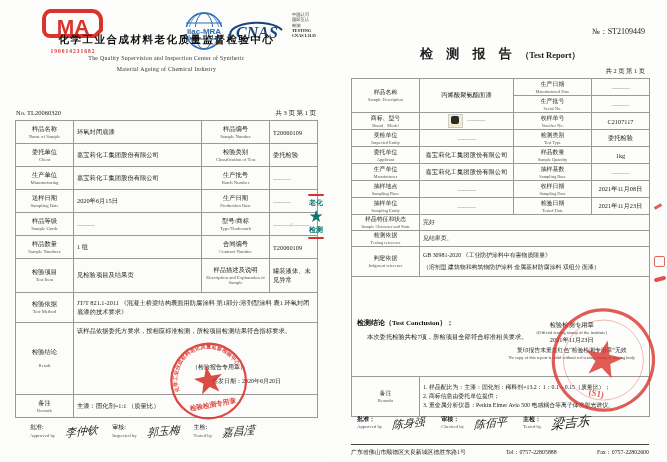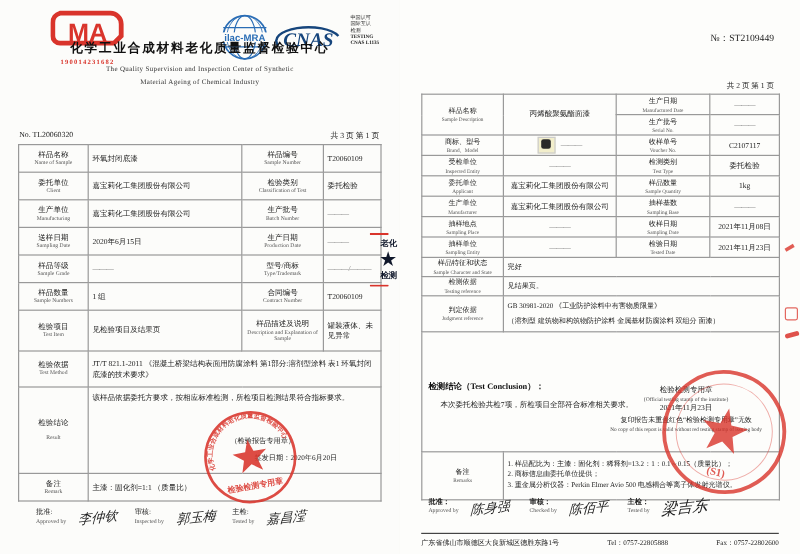--- a/index.html
+++ b/index.html
@@ -40,21 +40,21 @@
   .footer-line{border-top:1px solid #444;display:flex;justify-content:space-between;font-size:5.9px;color:#222;padding-top:3px;}
   .conc-cell{position:relative;vertical-align:top;}
   .conc-title{font-size:7px;font-weight:bold;color:#111;}
   .conc-body{font-size:6.3px;margin:4px 0 0 10px;}
   .stamp-text-block{position:absolute;right:14px;top:44px;text-align:center;color:#222;}
   .stamp-text-block .l1{font-size:6.3px;}
   .stamp-text-block .l2{font-size:4.6px;color:#444;}
   .stamp-text-block .l3{font-size:6.3px;margin-top:1px;}
   .stamp-text-block .l4{font-size:5.8px;margin-top:1px;}
   .stamp-text-block .l5{font-size:4.4px;color:#444;}
-  .edge-seal{color:#0f172a;text-align:right;z-index:4;}
+  .edge-seal{color:#0f766e;text-align:center;z-index:4;}
   .edge-seal .bar{height:0;border-top:2.5px solid #d9342b;width:16px;margin:2px auto;border-radius:2px;}
   .edge-seal .ch{font-size:7px;font-weight:bold;display:block;}
   .edge-seal .star{font-size:17px;line-height:1;display:block;}
   .brand-logo{display:inline-block;width:13px;height:12px;background:#f2eecb;border:0.5px solid #ccc;vertical-align:middle;position:relative;margin-right:4px;}
   .brand-logo::after{content:"";position:absolute;left:2px;top:1px;width:8px;height:8px;background:#2a2a2a;border-radius:2px;}
   .rem-line{font-size:5.9px;line-height:1.5;display:block;}
   .note-black{font-size:6px;color:#222;}
 </style>
 </head>
 <body>
@@ -262,20 +262,24 @@
         <div class="sig-label"><span>主检:</span><br><span style="font-size:4.8px;color:#555;">Tested by</span></div>
         <span class="sig">嘉昌滢</span>
       </div>
     </div>
   </div>
 
   <div class="page" id="page-right">
 
     <div class="abs" style="right:22px;top:26px;font-size:8px;font-weight:normal;">№：ST2109449</div>
 
+    <div class="abs center" style="top:44px;">
+      <span style="font-size:13px;font-weight:bold;letter-spacing:5px;">检 测 报 告</span>
+      <span style="font-size:8.5px;font-weight:bold;">（Test Report）</span>
+    </div>
 
     <div class="abs" style="right:22px;top:67px;font-size:6.3px;">共 2 页 第 1 页</div>
 
     <table class="tbl small-tbl abs" style="left:18px;top:78px;width:298px;">
       <colgroup>
           <col style="width:68px">
           <col style="width:94px">
           <col style="width:78px">
           <col style="width:58px">
         </colgroup>

